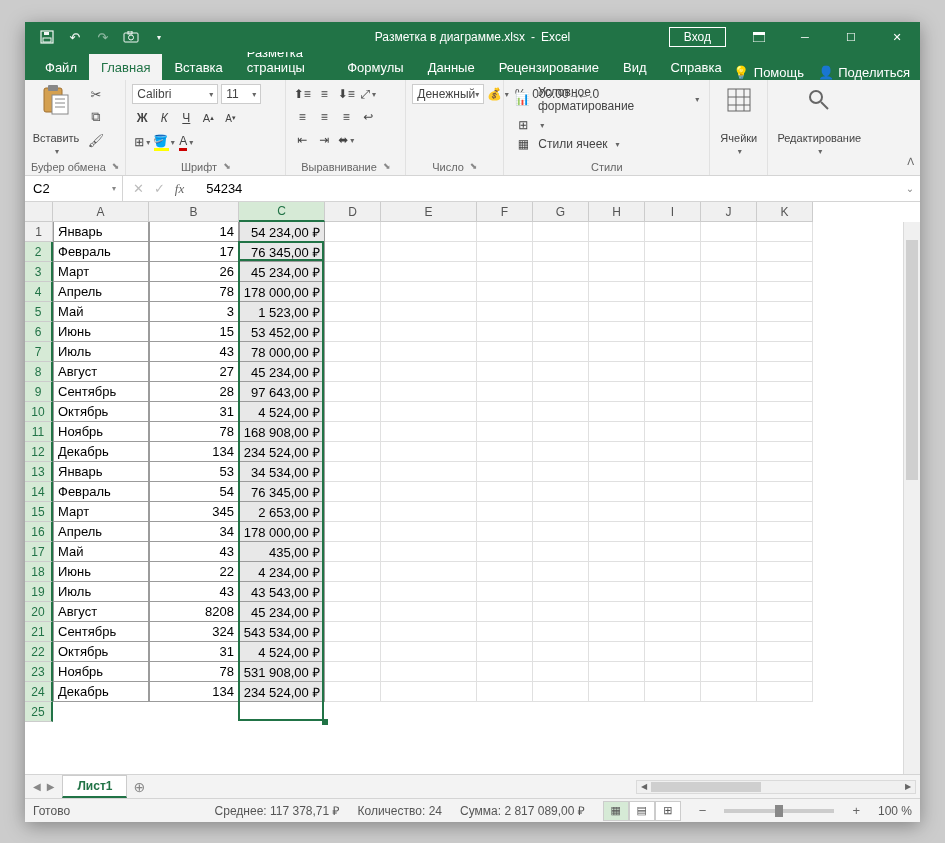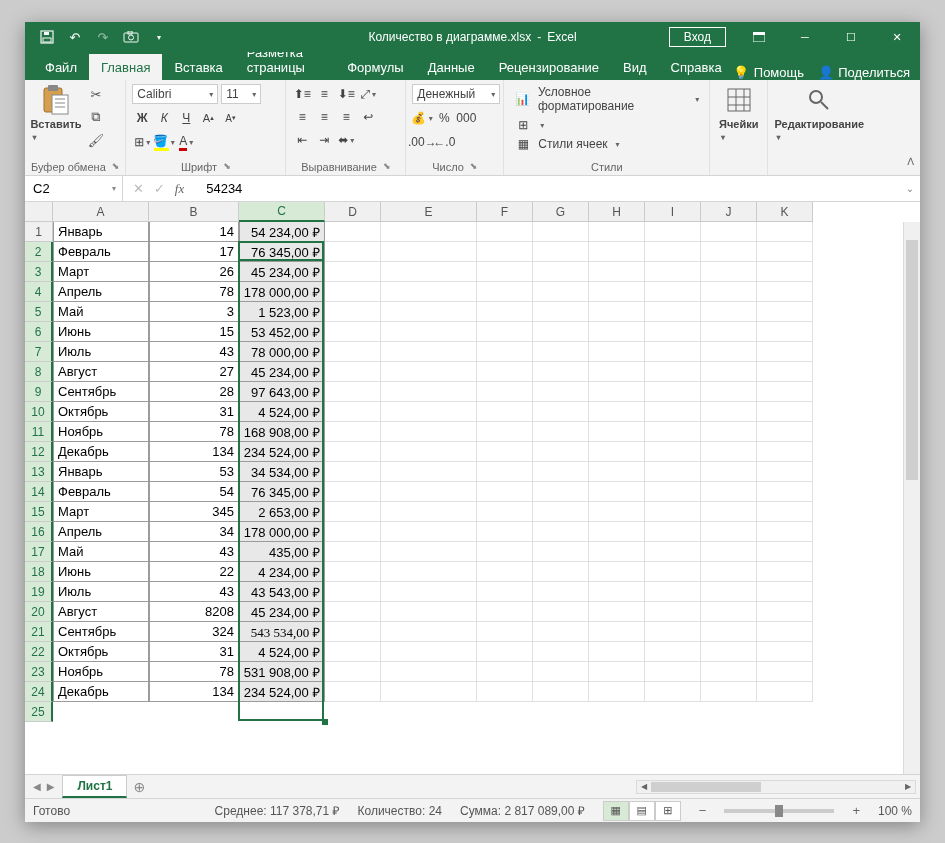--- a/index.html
+++ b/index.html
@@ -23,21 +23,21 @@
 .tab-right-item { display: flex; align-items: center; gap: 4px; cursor: pointer; }
 
 
 .ribbon { height: 96px; background: #f3f3f3; border-bottom: 1px solid #d4d4d4; display: flex; font-size: 12px; color: #444; }
 .rgroup { border-right: 1px solid #e1e1e1; padding: 4px 6px 2px; display: flex; flex-direction: column; }
 .rgroup-body { flex: 1; display: flex; gap: 4px; align-items: flex-start; }
 .rgroup-label { text-align: center; font-size: 11px; color: #666; padding-top: 2px; display: flex; justify-content: center; gap: 6px; }
 .dialoglauncher { font-size: 9px; color: #888; cursor: pointer; }
 .big-btn { display: flex; flex-direction: column; align-items: center; width: 50px; cursor: pointer; }
 .big-btn-icon { width: 32px; height: 32px; display: flex; align-items: center; justify-content: center; font-size: 22px; }
-.big-btn-label { font-size: 11px; line-height: 1.1; margin-top: 2px; font-weight: bold; }
+.big-btn-label { font-size: 11px; text-align: center; line-height: 1.1; margin-top: 16px; }
 .small-col { display: flex; flex-direction: column; gap: 3px; }
 .small-btn { width: 22px; height: 20px; display: flex; align-items: center; justify-content: center; font-size: 13px; cursor: pointer; color: #555; }
 .font-row { display: flex; gap: 3px; align-items: center; }
 .font-select { border: 1px solid #ccc; background: #fff; height: 20px; font-size: 12px; padding: 0 4px; cursor: pointer; display: flex; align-items: center; }
 .fname { width: 86px; }
 .fsize { width: 40px; }
 .fcaret { font-size: 8px; margin-left: auto; color: #666; }
 .btn-row { display: flex; gap: 2px; }
 .toggle-btn { width: 20px; height: 20px; display: flex; align-items: center; justify-content: center; cursor: pointer; font-size: 12px; border: 1px solid transparent; }
 .styles-col { display: flex; flex-direction: column; gap: 3px; font-size: 12px; }
@@ -121,21 +121,21 @@
       <span class="qat-icon">
         <svg width="16" height="12" viewBox="0 0 16 12">
             <rect x="1" y="2" width="14" height="9" rx="1" fill="none" stroke="#fff"></rect>
             <circle cx="8" cy="6.5" r="2.5" fill="none" stroke="#fff"></circle>
             <rect x="5" y="0" width="4" height="3" fill="none" stroke="#fff"></rect>
           </svg>
       </span>
       <span class="qat-icon" style="font-size:8px">▾</span>
     </div>
     <div class="title-center">
-      <span>Количество в диаграмме.xlsx</span>
+      <span>Разметка в диаграмме.xlsx</span>
       <span>-</span>
       <span>Excel</span>
     </div>
     <div class="title-right">
       <div class="login-btn">Вход</div>
       <div class="win-btn">
         <svg width="12" height="10" viewBox="0 0 12 10">
             <rect x="0" y="0" width="12" height="10" fill="none" stroke="#fff"></rect>
             <rect x="0" y="0" width="12" height="3" fill="#fff"></rect>
           </svg>
@@ -254,21 +254,21 @@
           <div class="toggle-btn">⬌<span class="caretd">▾</span></div>
         </div>
       </div>
       <div class="rgroup-label">
           <span>Выравнивание</span>
           <span class="dialoglauncher">⬊</span>
         </div>
     </div>
 
     <div class="rgroup" style="width:98px">
-      <div class="rgroup-body" style="flex-direction:column;gap:4px">
+      <div class="rgroup-body" style="gap:4px">
         <div class="font-select" style="width:88px">
             <span>Денежный</span>
             <span class="fcaret">▾</span>
           </div>
         <div class="btn-row">
           <div class="toggle-btn">💰<span class="caretd">▾</span></div>
           <div class="toggle-btn">%</div>
           <div class="toggle-btn">000</div>
         </div>
         <div class="btn-row">
@@ -655,21 +655,21 @@
             <div class="cell" style="width: 56px;"></div>
             <div class="cell" style="width: 56px;"></div>
             <div class="cell" style="width: 56px;"></div>
             <div class="cell" style="width: 56px;"></div>
             <div class="cell" style="width: 56px;"></div>
             <div class="cell" style="width: 56px;"></div>
           </div>
           <div class="row">
             <div class="cell bordered" style="width: 96px;">Сентябрь</div>
             <div class="cell ralign bordered" style="width: 90px;">324</div>
-            <div class="cell ralign bordered selcol" style="width: 86px; font-family: Liberation Serif, serif;">543 534,00 ₽</div>
+            <div class="cell ralign bordered selcol" style="width: 86px;">543 534,00 ₽</div>
             <div class="cell" style="width: 56px;"></div>
             <div class="cell" style="width: 96px;"></div>
             <div class="cell" style="width: 56px;"></div>
             <div class="cell" style="width: 56px;"></div>
             <div class="cell" style="width: 56px;"></div>
             <div class="cell" style="width: 56px;"></div>
             <div class="cell" style="width: 56px;"></div>
             <div class="cell" style="width: 56px;"></div>
           </div>
           <div class="row">

